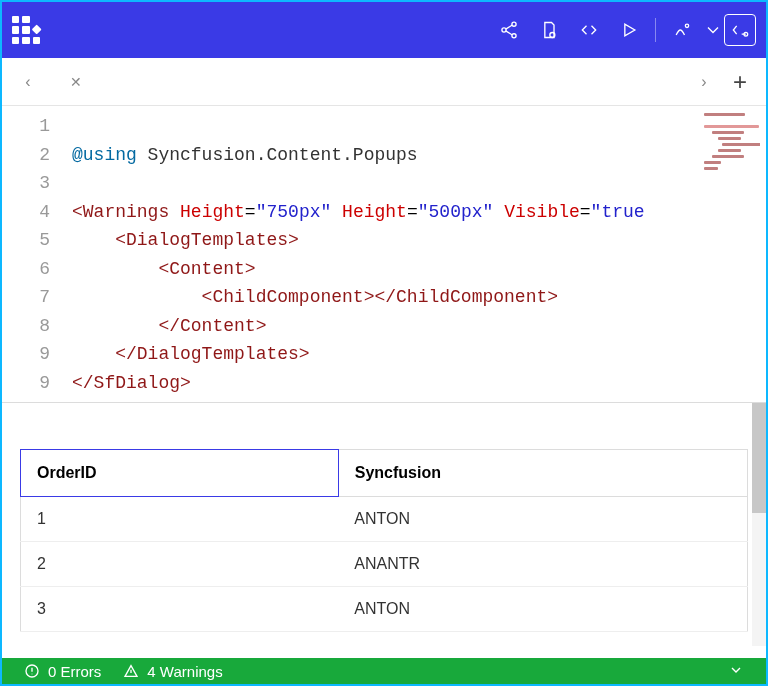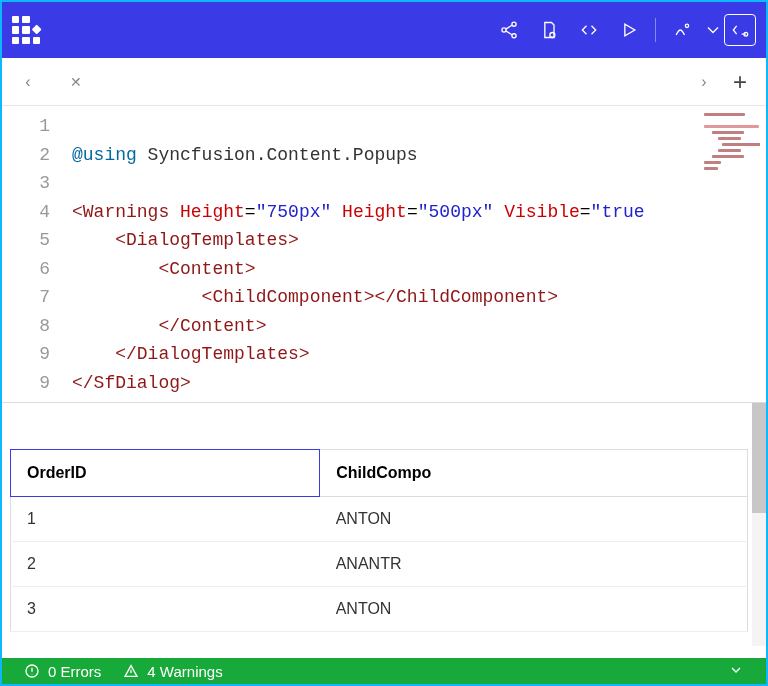--- a/index.html
+++ b/index.html
@@ -30,21 +30,21 @@
   .minimap .ln { height:3px; margin:3px 2px; border-radius:1px; }
 
   .tk-at { color:#0369a1; }
   .tk-tag { color:#8f1717; }
   .tk-attr { color:#cc0000; }
   .tk-str { color:#2222cc; }
   .tk-txt { color:#333; }
 
   
   .preview { flex:1; background:#fff; border-top:1px solid #dcdcdc; position:relative; }
-  .preview-inner { padding:46px 18px 0 8px; }
+  .preview-inner { padding:46px 18px 0 18px; }
   .scroll-track { position:absolute; right:0; top:0; width:14px; height:100%; background:#f4f4f4; }
   .scroll-thumb { position:absolute; right:0; top:0; width:14px; height:110px; background:#c7c7c7; }
 
   .grid { border:1px solid #dcdcdc; width:100%; border-collapse:collapse; font-size:16px; }
   .grid th { text-align:left; font-weight:700; padding:14px 16px; border-bottom:1px solid #dcdcdc; }
   .grid th:first-child { border:1.5px solid #3a3ae6; }
   .grid td { padding:13px 16px; border-bottom:1px solid #eeeeee; color:#333; }
 
   
   .status { height:26px; background:#18a93b; color:#fff; display:flex; align-items:center; padding:0 22px; gap:22px; font-size:15px;margin-top:12px; }
@@ -162,21 +162,21 @@
 </div>
 
 <div class="preview">
   <div class="scroll-track"></div>
   <div class="scroll-thumb"></div>
   <div class="preview-inner">
     <table class="grid">
       <thead>
         <tr>
           <th>OrderID</th>
-          <th>ChildCompo</th>
+          <th>Syncfusion</th>
         </tr>
       </thead>
       <tbody>
         <tr>
           <td>1</td>
           <td>ANTON</td>
         </tr>
         <tr>
           <td>2</td>
           <td>ANANTR</td>

